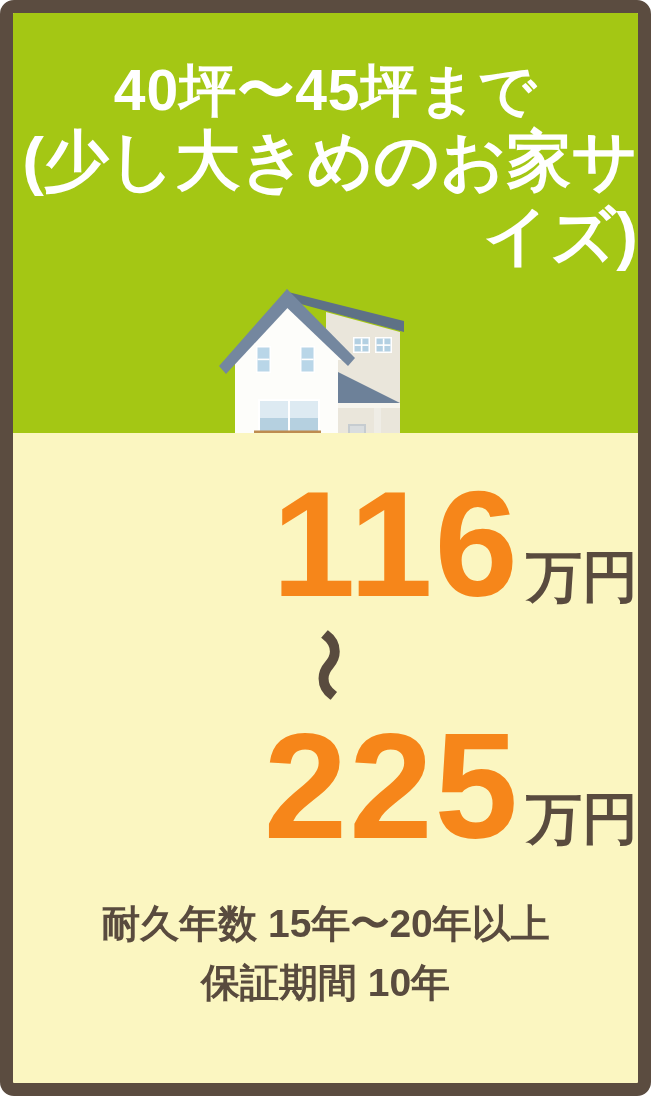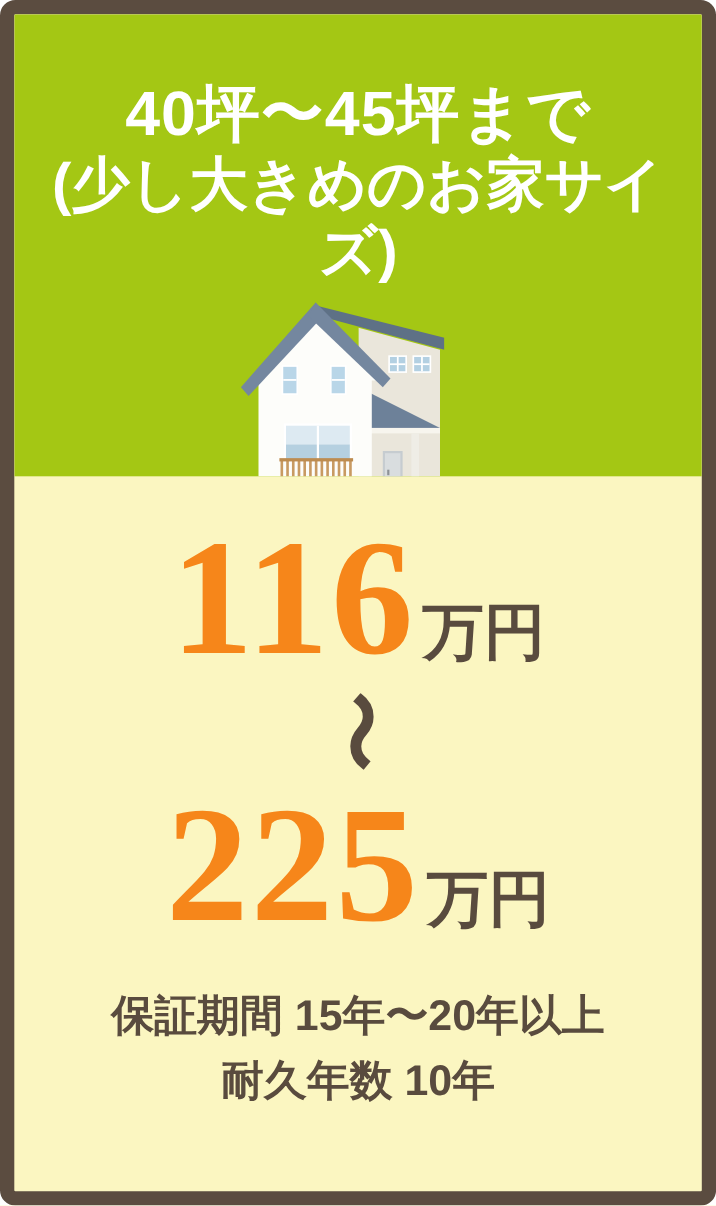--- a/index.html
+++ b/index.html
@@ -17,52 +17,52 @@
     overflow:hidden;
     background:#fbf6c1;
   }
   .card-top{
     height:420px;
     background:#a4c714;
     text-align:center;
     overflow:hidden;
   }
   .title{
-    margin-top:60px;
+    margin-top:46px;
     color:#ffffff;
     font-weight:700;
   }
   .title-line1{
     font-size:57px;
     line-height:1.12;
     letter-spacing:1px;
   }
   .title-line2{
-    font-size:53px;
+    font-size:65px;
     line-height:1.16;
+    text-align:right;
   }
   .house{
     display:block;
     margin:12px auto 0;
     transform:translateX(-22px);
   }
   .card-bottom{
     height:650px;
     padding-top:36px;
     text-align:center;
   }
   .price-line{
     display:flex;
-    justify-content:center;
+    justify-content:flex-end;
     align-items:baseline;
     height:150px;
     line-height:1;
     font-weight:700;
     color:#f6861a;
-    font-family:Liberation Serif, serif;
   }
   .price-num{
     font-size:150px;
     letter-spacing:2px;
   }
   .price-unit{
     font-size:56px;
     color:#594b3e;
     margin-left:6px;
   }
@@ -178,18 +178,18 @@
     <div class="tilde-wrap">
       <span class="tilde">〜</span>
     </div>
 
     <div class="price-line">
       <span class="price-num">225</span>
       <span class="price-unit">万円</span>
     </div>
 
     <div class="notes">
-      <div class="note">保証期間 15年〜20年以上</div>
-      <div class="note">耐久年数 10年</div>
+      <div class="note">耐久年数 15年〜20年以上</div>
+      <div class="note">保証期間 10年</div>
     </div>
   </div>
 
 </div>
 
 </body></html>

